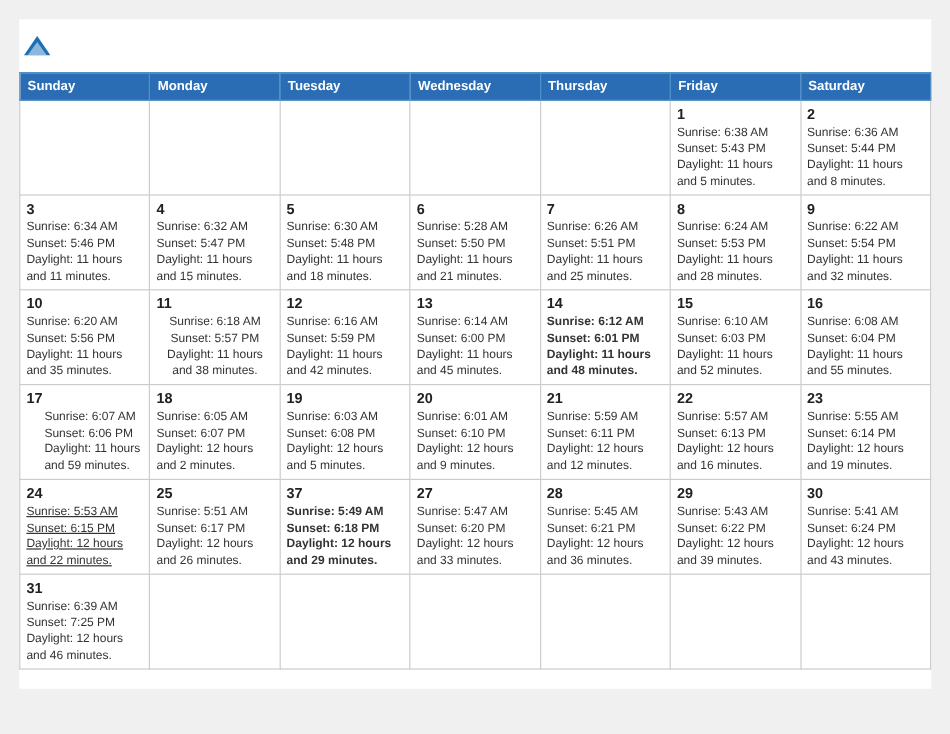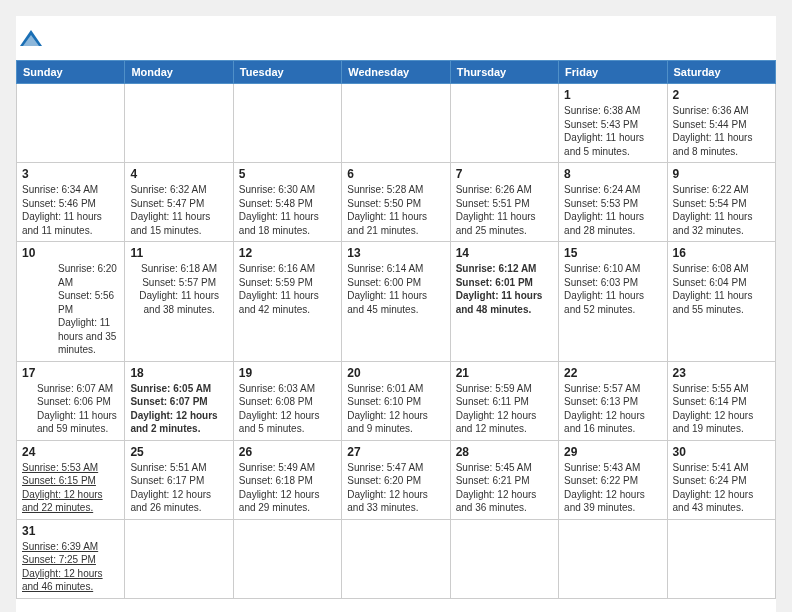--- a/index.html
+++ b/index.html
@@ -199,21 +199,21 @@
               <div class="day-info" style="white-space: pre-line;">Sunrise: 6:22 AM
 Sunset: 5:54 PM
 Daylight: 11 hours and 32 minutes.</div>
             </div>
           </td>
         </tr>
         <tr>
           <td>
             <div class="cell-inner">
               <div class="day-num">10</div>
-              <div class="day-info" style="white-space: pre-line; margin-left: 36px;">Sunrise: 6:20 AM
+              <div class="day-info" style="white-space: pre-line;">Sunrise: 6:20 AM
 Sunset: 5:56 PM
 Daylight: 11 hours and 35 minutes.</div>
             </div>
           </td>
           <td>
             <div class="cell-inner">
               <div class="day-num">11</div>
               <div class="day-info" style="white-space: pre-line; text-align: center;">Sunrise: 6:18 AM
 Sunset: 5:57 PM
 Daylight: 11 hours and 38 minutes.</div>
@@ -265,21 +265,21 @@
             <div class="cell-inner">
               <div class="day-num">17</div>
               <div class="day-info" style="white-space: pre-line; margin-left: 15px;">Sunrise: 6:07 AM
 Sunset: 6:06 PM
 Daylight: 11 hours and 59 minutes.</div>
             </div>
           </td>
           <td>
             <div class="cell-inner">
               <div class="day-num">18</div>
-              <div class="day-info" style="white-space: pre-line; font-weight: bold;">Sunrise: 6:05 AM
+              <div class="day-info" style="white-space: pre-line;">Sunrise: 6:05 AM
 Sunset: 6:07 PM
 Daylight: 12 hours and 2 minutes.</div>
             </div>
           </td>
           <td>
             <div class="cell-inner">
               <div class="day-num">19</div>
               <div class="day-info" style="white-space: pre-line;">Sunrise: 6:03 AM
 Sunset: 6:08 PM
 Daylight: 12 hours and 5 minutes.</div>
@@ -330,22 +330,22 @@
           <td>
             <div class="cell-inner">
               <div class="day-num">25</div>
               <div class="day-info" style="white-space: pre-line;">Sunrise: 5:51 AM
 Sunset: 6:17 PM
 Daylight: 12 hours and 26 minutes.</div>
             </div>
           </td>
           <td>
             <div class="cell-inner">
-              <div class="day-num">26</div>
-              <div class="day-info" style="white-space: pre-line;">Sunrise: 5:49 AM
+              <div class="day-num">37</div>
+              <div class="day-info" style="white-space: pre-line; font-weight: bold;">Sunrise: 5:49 AM
 Sunset: 6:18 PM
 Daylight: 12 hours and 29 minutes.</div>
             </div>
           </td>
           <td>
             <div class="cell-inner">
               <div class="day-num">27</div>
               <div class="day-info" style="white-space: pre-line;">Sunrise: 5:47 AM
 Sunset: 6:20 PM
 Daylight: 12 hours and 33 minutes.</div>
@@ -373,21 +373,21 @@
               <div class="day-info" style="white-space: pre-line;">Sunrise: 5:41 AM
 Sunset: 6:24 PM
 Daylight: 12 hours and 43 minutes.</div>
             </div>
           </td>
         </tr>
         <tr>
           <td>
             <div class="cell-inner">
               <div class="day-num">31</div>
-              <div class="day-info" style="white-space: pre-line; text-decoration: underline;">Sunrise: 6:39 AM
+              <div class="day-info" style="white-space: pre-line;">Sunrise: 6:39 AM
 Sunset: 7:25 PM
 Daylight: 12 hours and 46 minutes.</div>
             </div>
           </td>
           <td class="empty-cell"></td>
           <td class="empty-cell"></td>
           <td class="empty-cell"></td>
           <td class="empty-cell"></td>
           <td class="empty-cell"></td>
           <td class="empty-cell"></td>

